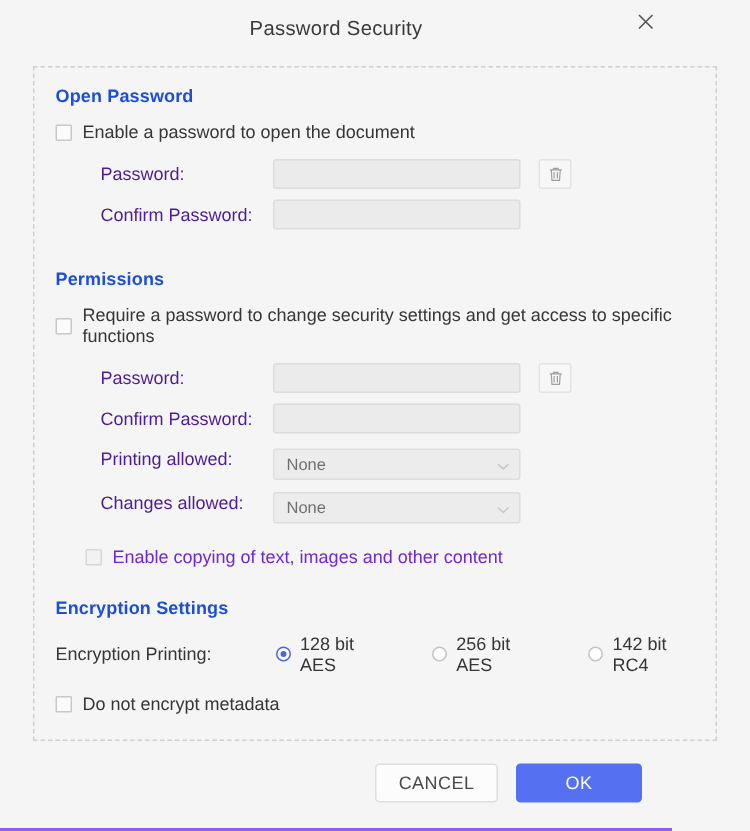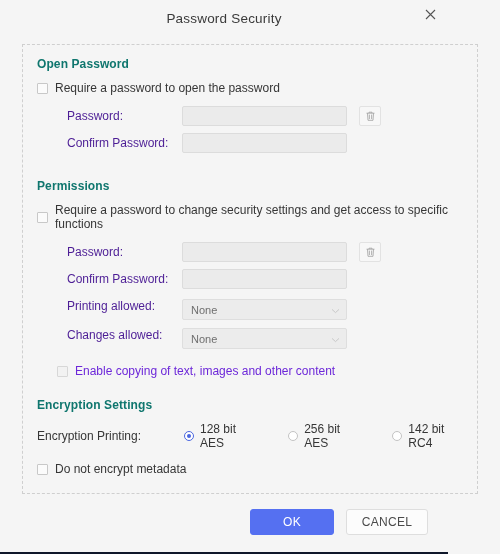--- a/index.html
+++ b/index.html
@@ -15,21 +15,21 @@
     color: #3c3c3c;
     overflow: hidden;
     position: relative;
   }
   .dialog {
     width: 448px;
     height: 554px;
     background: #f5f5f5;
     position: relative;
     box-sizing: border-box;
-    border-bottom: 2px solid #0f172a;
+    border-bottom: 2px solid #8b5cf6;
   }
 
   
   .titlebar {
     height: 36px;
     position: relative;
     display: flex;
     align-items: center;
     justify-content: center;
   }
@@ -62,21 +62,21 @@
     border: 1px dashed #cfcfcf;
     box-sizing: border-box;
   }
   .panel-inner {
     padding: 12px 14px 0 14px;
   }
 
   .section-title {
     font-size: 12px;
     font-weight: bold;
-    color: #0f766e;
+    color: #1d4ed8;
     margin: 0 0 10px 0;
     letter-spacing: .1px;
   }
   .section-gap-top { margin-top: 26px; }
 
   
   .check-row {
     display: flex;
     align-items: center;
     gap: 7px;
@@ -263,21 +263,21 @@
     </div>
   </div>
 
   <div class="panel">
     <div class="panel-inner">
 
       <div class="section-title">Open Password</div>
 
       <div class="check-row">
         <span class="cbox"></span>
-        <span class="check-label">Require a password to open the password</span>
+        <span class="check-label">Enable a password to open the document</span>
       </div>
 
       <div class="field-row">
         <span class="field-label">Password:</span>
         <span class="field-input"></span>
         <span class="icon-btn">
           <svg width="9" height="10" viewBox="0 0 9 10" aria-hidden="true">
             <path d="M0.5 2.2 H8.5 M3 2.2 V1.2 H6 V2.2 M1.5 2.2 L2 9.3 H7 L7.5 2.2 M3.4 3.6 V8 M5.6 3.6 V8" stroke="#9e9e9e" stroke-width="0.8" fill="none"></path>
           </svg>
         </span>
@@ -362,17 +362,17 @@
 
       <div class="check-row">
         <span class="cbox"></span>
         <span class="check-label">Do not encrypt metadata</span>
       </div>
 
     </div>
   </div>
 
   <div class="footer">
+    <div class="btn btn-cancel">CANCEL</div>
     <div class="btn btn-ok">OK</div>
-    <div class="btn btn-cancel">CANCEL</div>
   </div>
 
 </div>
 
 </body></html>

